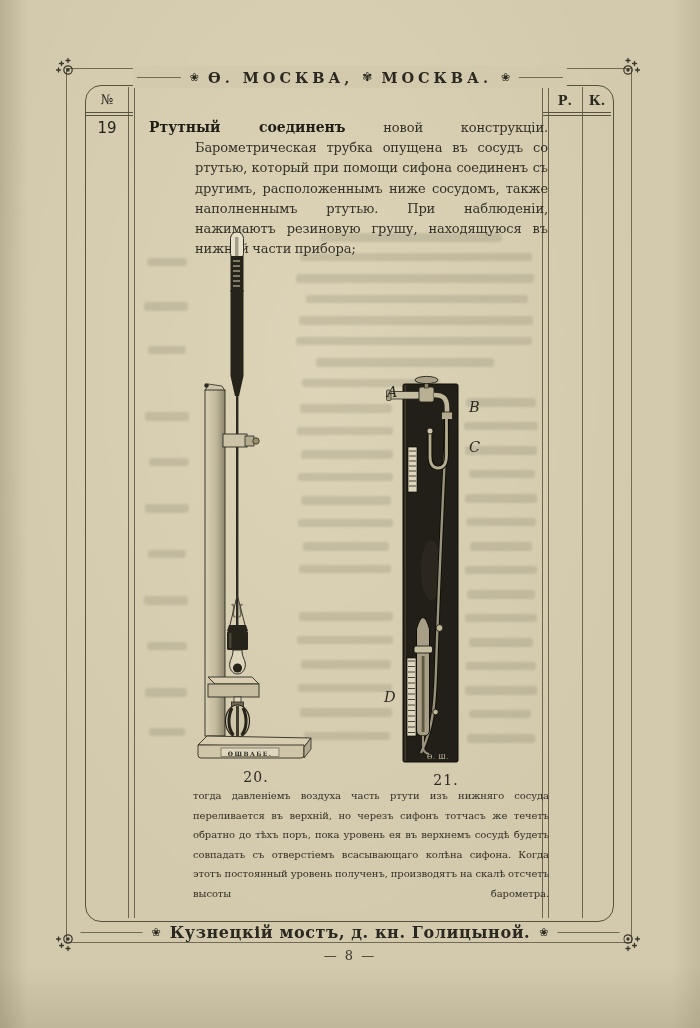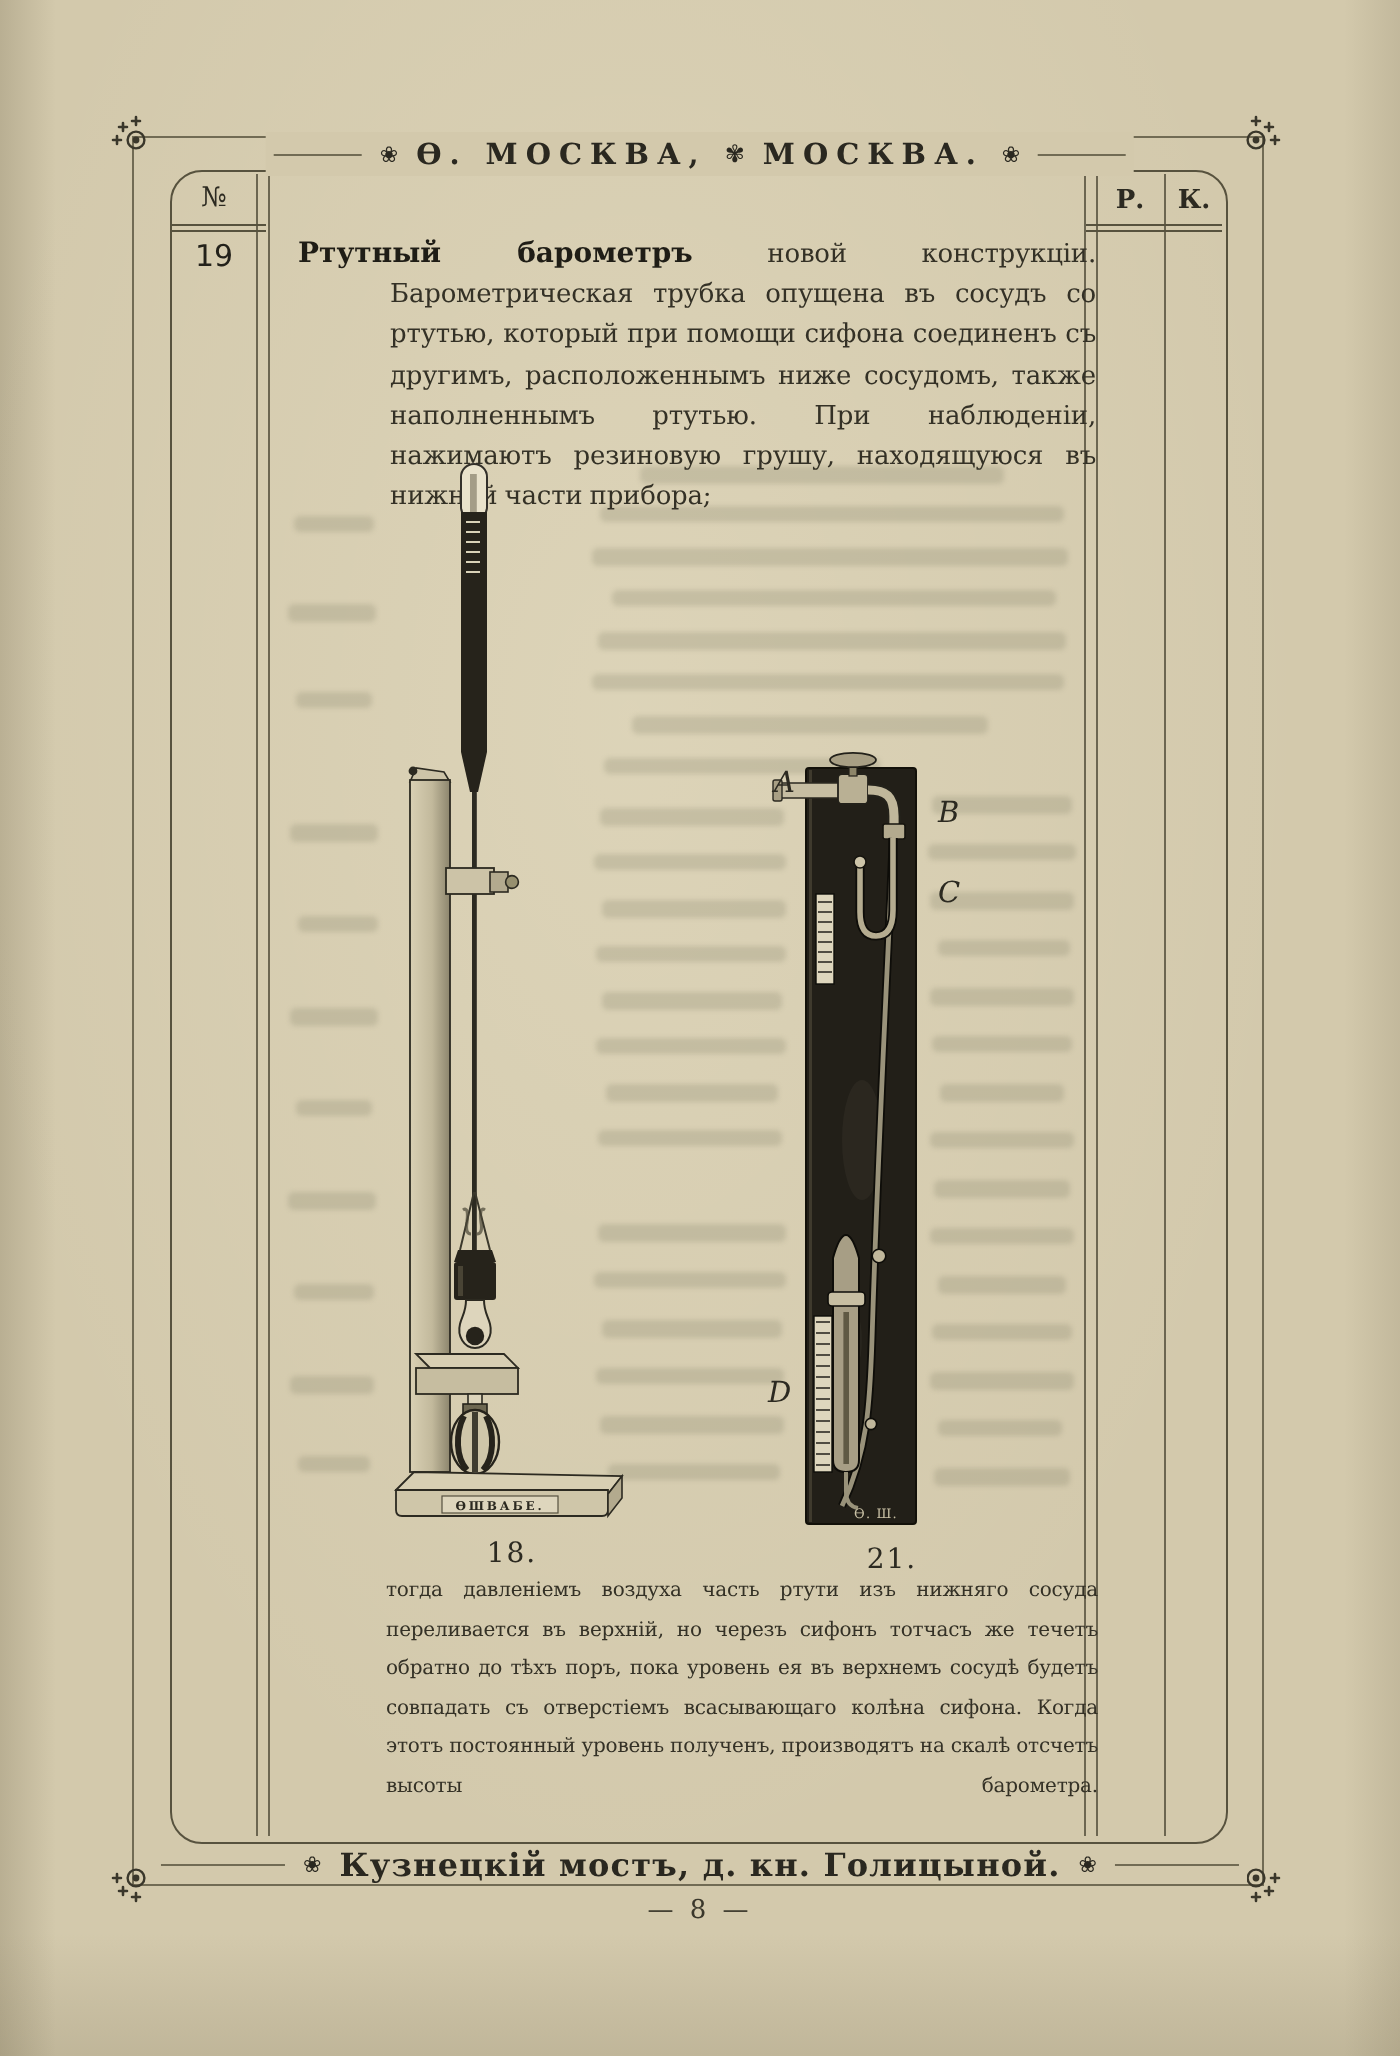--- a/index.html
+++ b/index.html
@@ -165,21 +165,21 @@
   <div class="hrule" style="left:86px; top:112px; width:47px;"></div>
   <div class="hrule" style="left:86px; top:115px; width:47px;"></div>
   <div class="hrule" style="left:543px; top:112px; width:68px;"></div>
   <div class="hrule" style="left:543px; top:115px; width:68px;"></div>
 
   <div class="colhead" style="left:86px; top:91px; width:42px; font-weight:normal; font-size:13.5px;">№</div>
   <div class="colhead" style="left:548px; top:93px; width:34px;">Р.</div>
   <div class="colhead" style="left:582px; top:93px; width:30px;">К.</div>
 
   <div class="item-no">19</div>
-  <div class="para1"><span class="title">Ртутный барометръ</span> <span>новой конструкціи. Барометрическая трубка опущена въ сосудъ со ртутью, который при помощи сифона соединенъ съ другимъ, расположеннымъ ниже сосудомъ, также наполненнымъ ртутью. При наблюденіи, нажимаютъ резиновую грушу, находящуюся въ нижней части прибора;</span></div>
+  <div class="para1"><span class="title">Ртутный соединенъ</span> <span>новой конструкціи. Барометрическая трубка опущена въ сосудъ со ртутью, который при помощи сифона соединенъ съ другимъ, расположеннымъ ниже сосудомъ, также наполненнымъ ртутью. При наблюденіи, нажимаютъ резиновую грушу, находящуюся въ нижней части прибора;</span></div>
 
   <svg class="fig" style="left:195px; top:228px; width:118px; height:540px;" viewBox="0 0 118 540">
     <defs>
       <linearGradient id="wood" x1="0" y1="0" x2="1" y2="0">
         <stop offset="0" stop-color="#d9d0b4"></stop>
           <stop offset="0.55" stop-color="#c2b99c"></stop>
           <stop offset="1" stop-color="#8c856d"></stop>
       </linearGradient>
     </defs>
     <g>
@@ -225,21 +225,21 @@
       <rect x="41" y="478" width="3" height="30" fill="#26231b" opacity="0.85"></rect>
     </g>
     <g>
       <polygon points="12,508 116,510 109,519 3,517" fill="#d8cfb3" stroke="#2c2a21" stroke-width="0.9"></polygon>
       <path d="M3 517 h106 v10 q0 3 -3 3 H6 q-3 0 -3 -3 Z" fill="#cfc6a9" stroke="#2c2a21" stroke-width="0.9"></path>
       <polygon points="109,519 116,510 116,521 109,530" fill="#b3aa8e" stroke="#2c2a21" stroke-width="0.8"></polygon>
       <rect x="26" y="520" width="58" height="8.5" fill="#ded6bd" stroke="#55503f" stroke-width="0.6"></rect>
     </g>
   </svg>
   <div class="mark19">ѲШВАБЕ.</div>
-  <div class="fig-cap" style="left:228px; top:769px; width:56px;">18.</div>
+  <div class="fig-cap" style="left:228px; top:769px; width:56px;">20.</div>
 
   <svg class="fig" style="left:383px; top:370px; width:100px; height:400px;" viewBox="0 0 100 400">
     <g>
       <rect x="20" y="14" width="55" height="378" rx="1.5" fill="#221f18" stroke="#121009" stroke-width="1"></rect>
       <rect x="21.5" y="15" width="1.5" height="376" fill="#756e55" opacity="0.35"></rect>
       <ellipse cx="48" cy="200" rx="10" ry="30" fill="#d3c9ac" opacity="0.05"></ellipse>
       <ellipse cx="40" cy="300" rx="8" ry="20" fill="#d3c9ac" opacity="0.04"></ellipse>
     </g>
     <g>
       <rect x="5" y="21.5" width="33" height="7.5" rx="2" fill="#c7bea2" stroke="#2c2a21" stroke-width="0.8"></rect>

